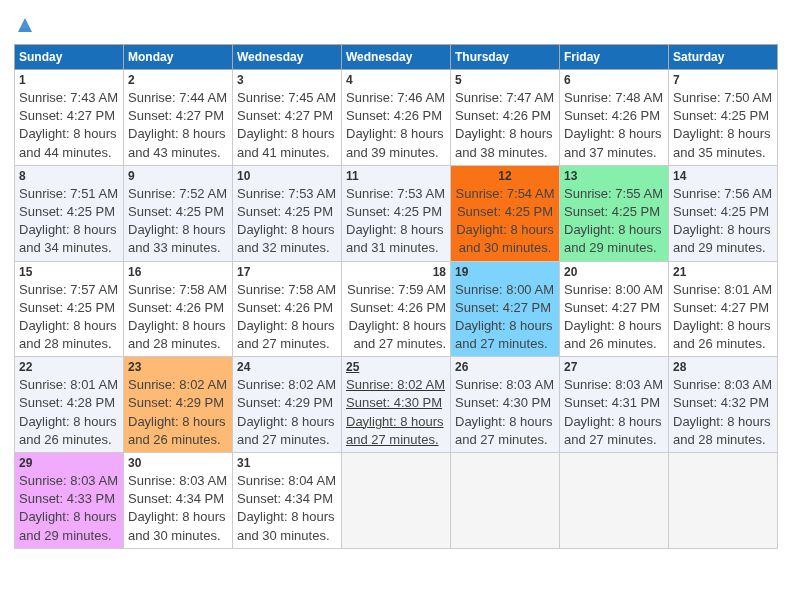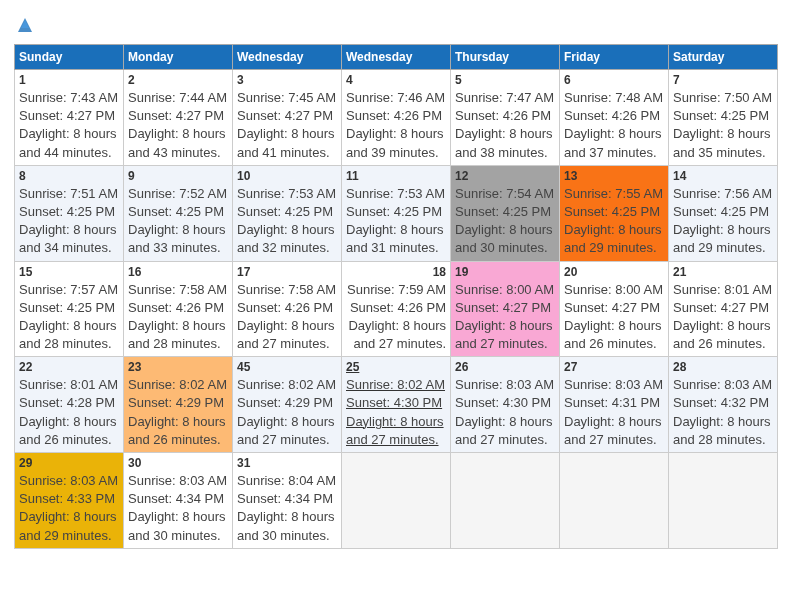--- a/index.html
+++ b/index.html
@@ -141,44 +141,44 @@
           <td style="background: rgb(255, 255, 255);"><span class="day-num">4</span><span class="day-info">Sunrise: 7:46 AM<br>Sunset: 4:26 PM<br>Daylight: 8 hours and 39 minutes.</span></td>
           <td style="background: rgb(255, 255, 255);"><span class="day-num">5</span><span class="day-info">Sunrise: 7:47 AM<br>Sunset: 4:26 PM<br>Daylight: 8 hours and 38 minutes.</span></td>
           <td style="background: rgb(255, 255, 255);"><span class="day-num">6</span><span class="day-info">Sunrise: 7:48 AM<br>Sunset: 4:26 PM<br>Daylight: 8 hours and 37 minutes.</span></td>
           <td style="background: rgb(255, 255, 255);"><span class="day-num">7</span><span class="day-info">Sunrise: 7:50 AM<br>Sunset: 4:25 PM<br>Daylight: 8 hours and 35 minutes.</span></td>
         </tr>
         <tr>
           <td style="background: rgb(240, 244, 250);"><span class="day-num">8</span><span class="day-info">Sunrise: 7:51 AM<br>Sunset: 4:25 PM<br>Daylight: 8 hours and 34 minutes.</span></td>
           <td style="background: rgb(240, 244, 250);"><span class="day-num">9</span><span class="day-info">Sunrise: 7:52 AM<br>Sunset: 4:25 PM<br>Daylight: 8 hours and 33 minutes.</span></td>
           <td style="background: rgb(240, 244, 250);"><span class="day-num">10</span><span class="day-info">Sunrise: 7:53 AM<br>Sunset: 4:25 PM<br>Daylight: 8 hours and 32 minutes.</span></td>
           <td style="background: rgb(240, 244, 250);"><span class="day-num">11</span><span class="day-info">Sunrise: 7:53 AM<br>Sunset: 4:25 PM<br>Daylight: 8 hours and 31 minutes.</span></td>
-          <td style="background: #a3a3a3;"><span class="day-num">12</span><span class="day-info">Sunrise: 7:54 AM<br>Sunset: 4:25 PM<br>Daylight: 8 hours and 30 minutes.</span></td>
-          <td style="background: #f97316; margin-top: 48px;"><span class="day-num">13</span><span class="day-info">Sunrise: 7:55 AM<br>Sunset: 4:25 PM<br>Daylight: 8 hours and 29 minutes.</span></td>
+          <td style="background: #f97316; text-align: center;"><span class="day-num">12</span><span class="day-info">Sunrise: 7:54 AM<br>Sunset: 4:25 PM<br>Daylight: 8 hours and 30 minutes.</span></td>
+          <td style="background: #86efac; margin-top: 48px;"><span class="day-num">13</span><span class="day-info">Sunrise: 7:55 AM<br>Sunset: 4:25 PM<br>Daylight: 8 hours and 29 minutes.</span></td>
           <td style="background: rgb(240, 244, 250);"><span class="day-num">14</span><span class="day-info">Sunrise: 7:56 AM<br>Sunset: 4:25 PM<br>Daylight: 8 hours and 29 minutes.</span></td>
         </tr>
         <tr>
           <td style="background: rgb(255, 255, 255);"><span class="day-num">15</span><span class="day-info">Sunrise: 7:57 AM<br>Sunset: 4:25 PM<br>Daylight: 8 hours and 28 minutes.</span></td>
           <td style="background: rgb(255, 255, 255);"><span class="day-num">16</span><span class="day-info">Sunrise: 7:58 AM<br>Sunset: 4:26 PM<br>Daylight: 8 hours and 28 minutes.</span></td>
           <td style="background: rgb(255, 255, 255);"><span class="day-num">17</span><span class="day-info">Sunrise: 7:58 AM<br>Sunset: 4:26 PM<br>Daylight: 8 hours and 27 minutes.</span></td>
           <td style="background: rgb(255, 255, 255); text-align: right;"><span class="day-num">18</span><span class="day-info">Sunrise: 7:59 AM<br>Sunset: 4:26 PM<br>Daylight: 8 hours and 27 minutes.</span></td>
-          <td style="background: #f9a8d4;"><span class="day-num">19</span><span class="day-info">Sunrise: 8:00 AM<br>Sunset: 4:27 PM<br>Daylight: 8 hours and 27 minutes.</span></td>
+          <td style="background: #7dd3fc;"><span class="day-num">19</span><span class="day-info">Sunrise: 8:00 AM<br>Sunset: 4:27 PM<br>Daylight: 8 hours and 27 minutes.</span></td>
           <td style="background: rgb(255, 255, 255);"><span class="day-num">20</span><span class="day-info">Sunrise: 8:00 AM<br>Sunset: 4:27 PM<br>Daylight: 8 hours and 26 minutes.</span></td>
           <td style="background: rgb(255, 255, 255);"><span class="day-num">21</span><span class="day-info">Sunrise: 8:01 AM<br>Sunset: 4:27 PM<br>Daylight: 8 hours and 26 minutes.</span></td>
         </tr>
         <tr>
           <td style="background: rgb(240, 244, 250); margin-left: 28px;"><span class="day-num">22</span><span class="day-info">Sunrise: 8:01 AM<br>Sunset: 4:28 PM<br>Daylight: 8 hours and 26 minutes.</span></td>
           <td style="background: #fdba74;"><span class="day-num">23</span><span class="day-info">Sunrise: 8:02 AM<br>Sunset: 4:29 PM<br>Daylight: 8 hours and 26 minutes.</span></td>
-          <td style="background: rgb(240, 244, 250);"><span class="day-num">45</span><span class="day-info">Sunrise: 8:02 AM<br>Sunset: 4:29 PM<br>Daylight: 8 hours and 27 minutes.</span></td>
+          <td style="background: rgb(240, 244, 250);"><span class="day-num">24</span><span class="day-info">Sunrise: 8:02 AM<br>Sunset: 4:29 PM<br>Daylight: 8 hours and 27 minutes.</span></td>
           <td style="background: rgb(240, 244, 250); text-decoration: underline;"><span class="day-num">25</span><span class="day-info">Sunrise: 8:02 AM<br>Sunset: 4:30 PM<br>Daylight: 8 hours and 27 minutes.</span></td>
           <td style="background: rgb(240, 244, 250);"><span class="day-num">26</span><span class="day-info">Sunrise: 8:03 AM<br>Sunset: 4:30 PM<br>Daylight: 8 hours and 27 minutes.</span></td>
           <td style="background: rgb(240, 244, 250);"><span class="day-num">27</span><span class="day-info">Sunrise: 8:03 AM<br>Sunset: 4:31 PM<br>Daylight: 8 hours and 27 minutes.</span></td>
           <td style="background: rgb(240, 244, 250);"><span class="day-num">28</span><span class="day-info">Sunrise: 8:03 AM<br>Sunset: 4:32 PM<br>Daylight: 8 hours and 28 minutes.</span></td>
         </tr>
         <tr>
-          <td style="background: #eab308;"><span class="day-num">29</span><span class="day-info">Sunrise: 8:03 AM<br>Sunset: 4:33 PM<br>Daylight: 8 hours and 29 minutes.</span></td>
+          <td style="background: #f0abfc;"><span class="day-num">29</span><span class="day-info">Sunrise: 8:03 AM<br>Sunset: 4:33 PM<br>Daylight: 8 hours and 29 minutes.</span></td>
           <td style="background: rgb(255, 255, 255);"><span class="day-num">30</span><span class="day-info">Sunrise: 8:03 AM<br>Sunset: 4:34 PM<br>Daylight: 8 hours and 30 minutes.</span></td>
           <td style="background: rgb(255, 255, 255);"><span class="day-num">31</span><span class="day-info">Sunrise: 8:04 AM<br>Sunset: 4:34 PM<br>Daylight: 8 hours and 30 minutes.</span></td>
           <td class="empty"></td>
           <td class="empty"></td>
           <td class="empty"></td>
           <td class="empty"></td>
         </tr>
       </tbody>
   </table>
 </div>

